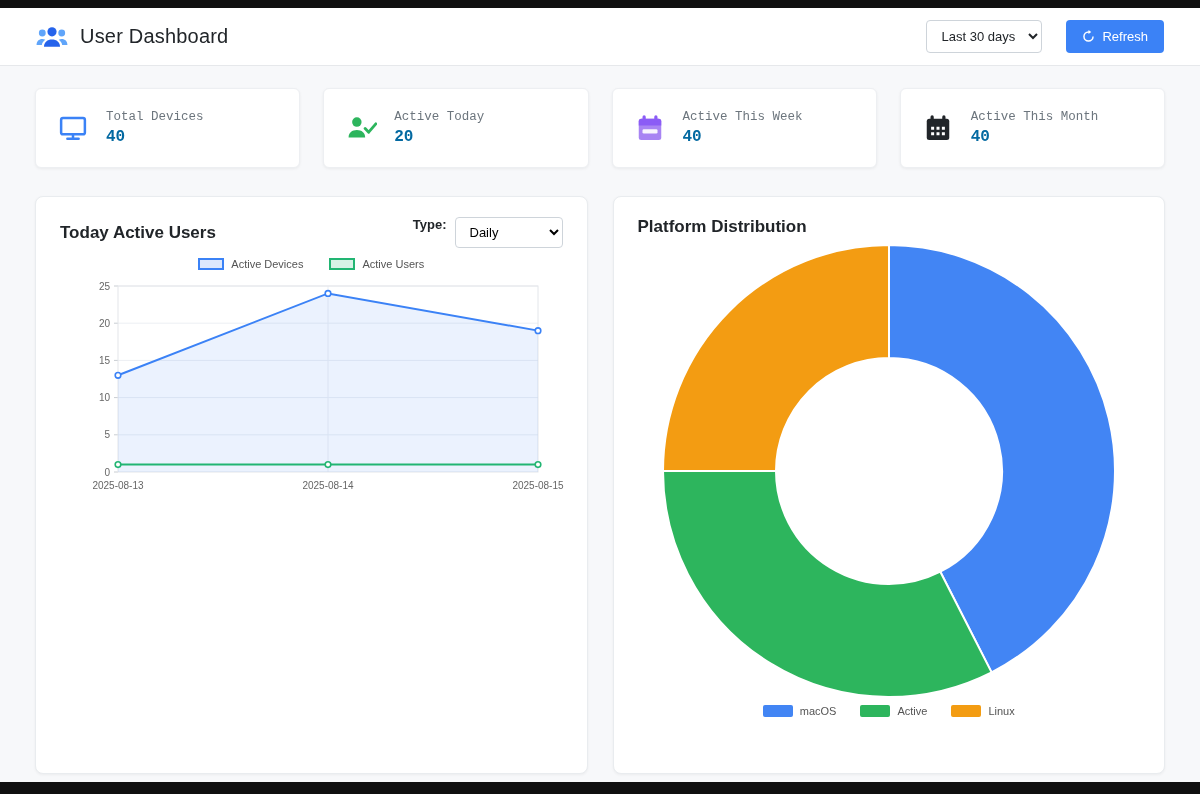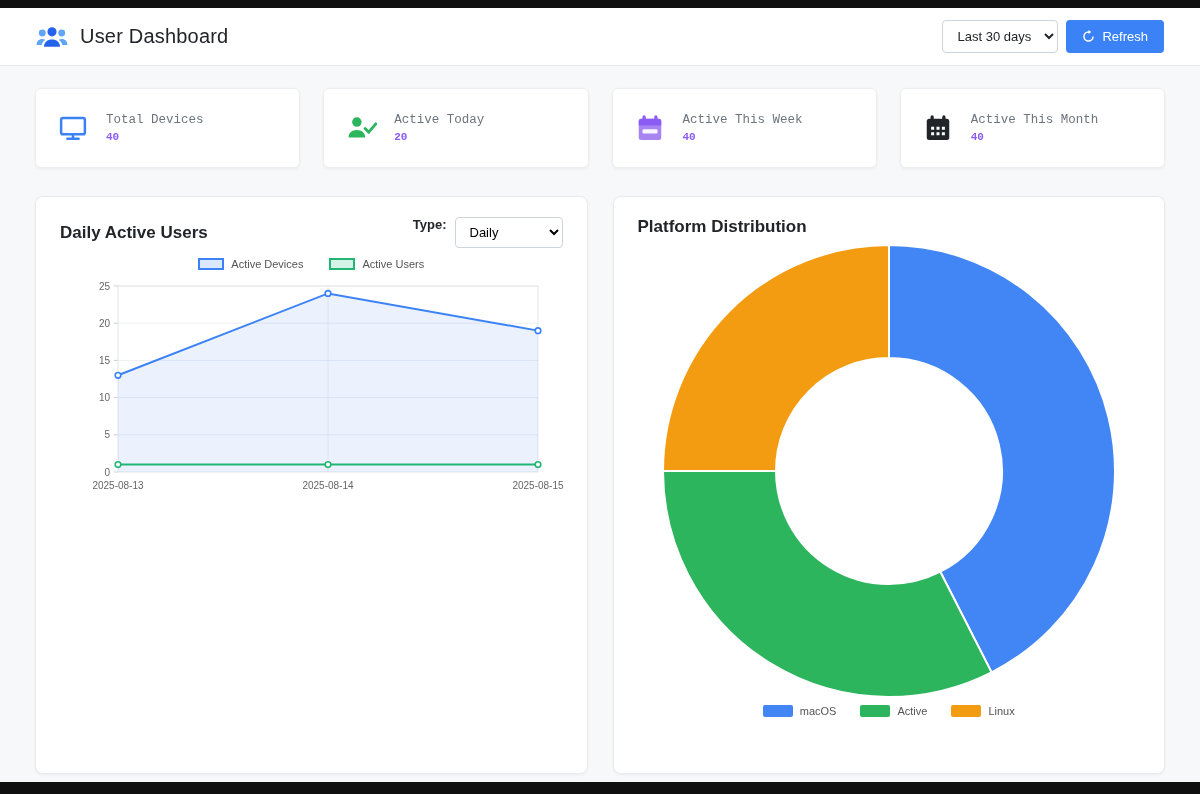--- a/index.html
+++ b/index.html
@@ -5,32 +5,32 @@
   * { box-sizing: border-box; margin: 0; padding: 0; }
   html,body { width:1200px; height:794px; }
   body { font-family:"Liberation Sans", sans-serif; background:#fff; overflow:hidden; }
   .screen { width:1200px; height:794px; display:flex; flex-direction:column; }
   .top-strip { height:8px; background:#101010; flex:0 0 auto; }
   .bottom-strip { height:12px; background:#101010; flex:0 0 auto; }
 
   header { height:58px; background:#fff; border-bottom:1px solid #e6e8eb; display:flex; align-items:center; padding:0 36px; flex:0 0 auto; }
   .app-icon { width:32px; height:26px; display:inline-flex; }
   .app-title { font-size:20px; font-weight:500; color:#212529; margin-left:12px; letter-spacing:.2px; }
-  .header-right { margin-left:auto; display:flex; align-items:center; gap:8px; }
+  .header-right { margin-left:auto; display:flex; align-items:center; gap:24px; }
   .range-select { font-family:inherit; font-size:13px; padding:7px 10px; border:1px solid #ced4da; border-radius:4px; background:#fff; color:#212529; min-width:115px; }
   .refresh-btn { display:inline-flex; align-items:center; gap:7px; background:#3b82f6; color:#fff; border:none; border-radius:4px; font-family:inherit; font-size:13px; padding:9px 16px; cursor:pointer; }
 
   .content { flex:1 1 auto; background:#f7f8fa; padding:22px 35px 8px; overflow:hidden; }
 
   .stats-row { display:flex; gap:23px; }
   .stat-card { flex:1; height:80px; background:#fff; border:1px solid #edeff2; border-radius:6px; box-shadow:0 1px 3px rgba(0,0,0,.06); display:flex; align-items:center; padding:0 20px; gap:16px;font-family:Liberation Mono, monospace; }
   .stat-icon { width:34px; height:32px; display:flex; align-items:center; justify-content:center; flex:0 0 auto; }
   .stat-text { display:flex; flex-direction:column; gap:4px; }
   .stat-label { font-size:12.5px; color:#6c757d; }
-  .stat-value { font-size:11px; font-weight:700; color:#8b5cf6; }
+  .stat-value { font-size:16px; font-weight:700; color:#0369a1; }
 
   .panels-row { display:flex; gap:25px; margin-top:28px; height:578px; }
   .panel { flex:1; background:#fff; border:1px solid #e9ecef; border-radius:8px; box-shadow:0 1px 3px rgba(0,0,0,.05); padding:20px 24px; overflow:hidden; }
   .panel-title { font-size:17px; font-weight:700; color:#212529; }
   .panel-head { display:flex; align-items:center; justify-content:space-between; margin-bottom:10px; }
   .type-control { display:flex; gap:8px; }
   .type-label { font-size:13px; font-weight:600; color:#212529; }
   .type-select { font-family:inherit; font-size:13px; padding:6px 10px; border:1px solid #ced4da; border-radius:4px; background:#fff; min-width:108px; }
 
   .line-legend { display:flex; justify-content:center; gap:26px; margin:8px 0 4px; }
@@ -145,21 +145,21 @@
           <span class="stat-value">40</span>
         </div>
       </div>
 
     </div>
 
     <div class="panels-row">
 
       <section class="panel">
         <div class="panel-head">
-          <h2 class="panel-title">Daily Active Users</h2>
+          <h2 class="panel-title">Today Active Users</h2>
           <div class="type-control">
             <span class="type-label">Type:</span>
             <select class="type-select">
               <option>Daily</option>
             </select>
           </div>
         </div>
         <div class="line-legend" id="line-legend">
             <span class="legend-item">
               <span class="legend-box" style="border-color: rgb(59, 130, 246); background: rgba(59, 130, 246, 0.18);"></span>

